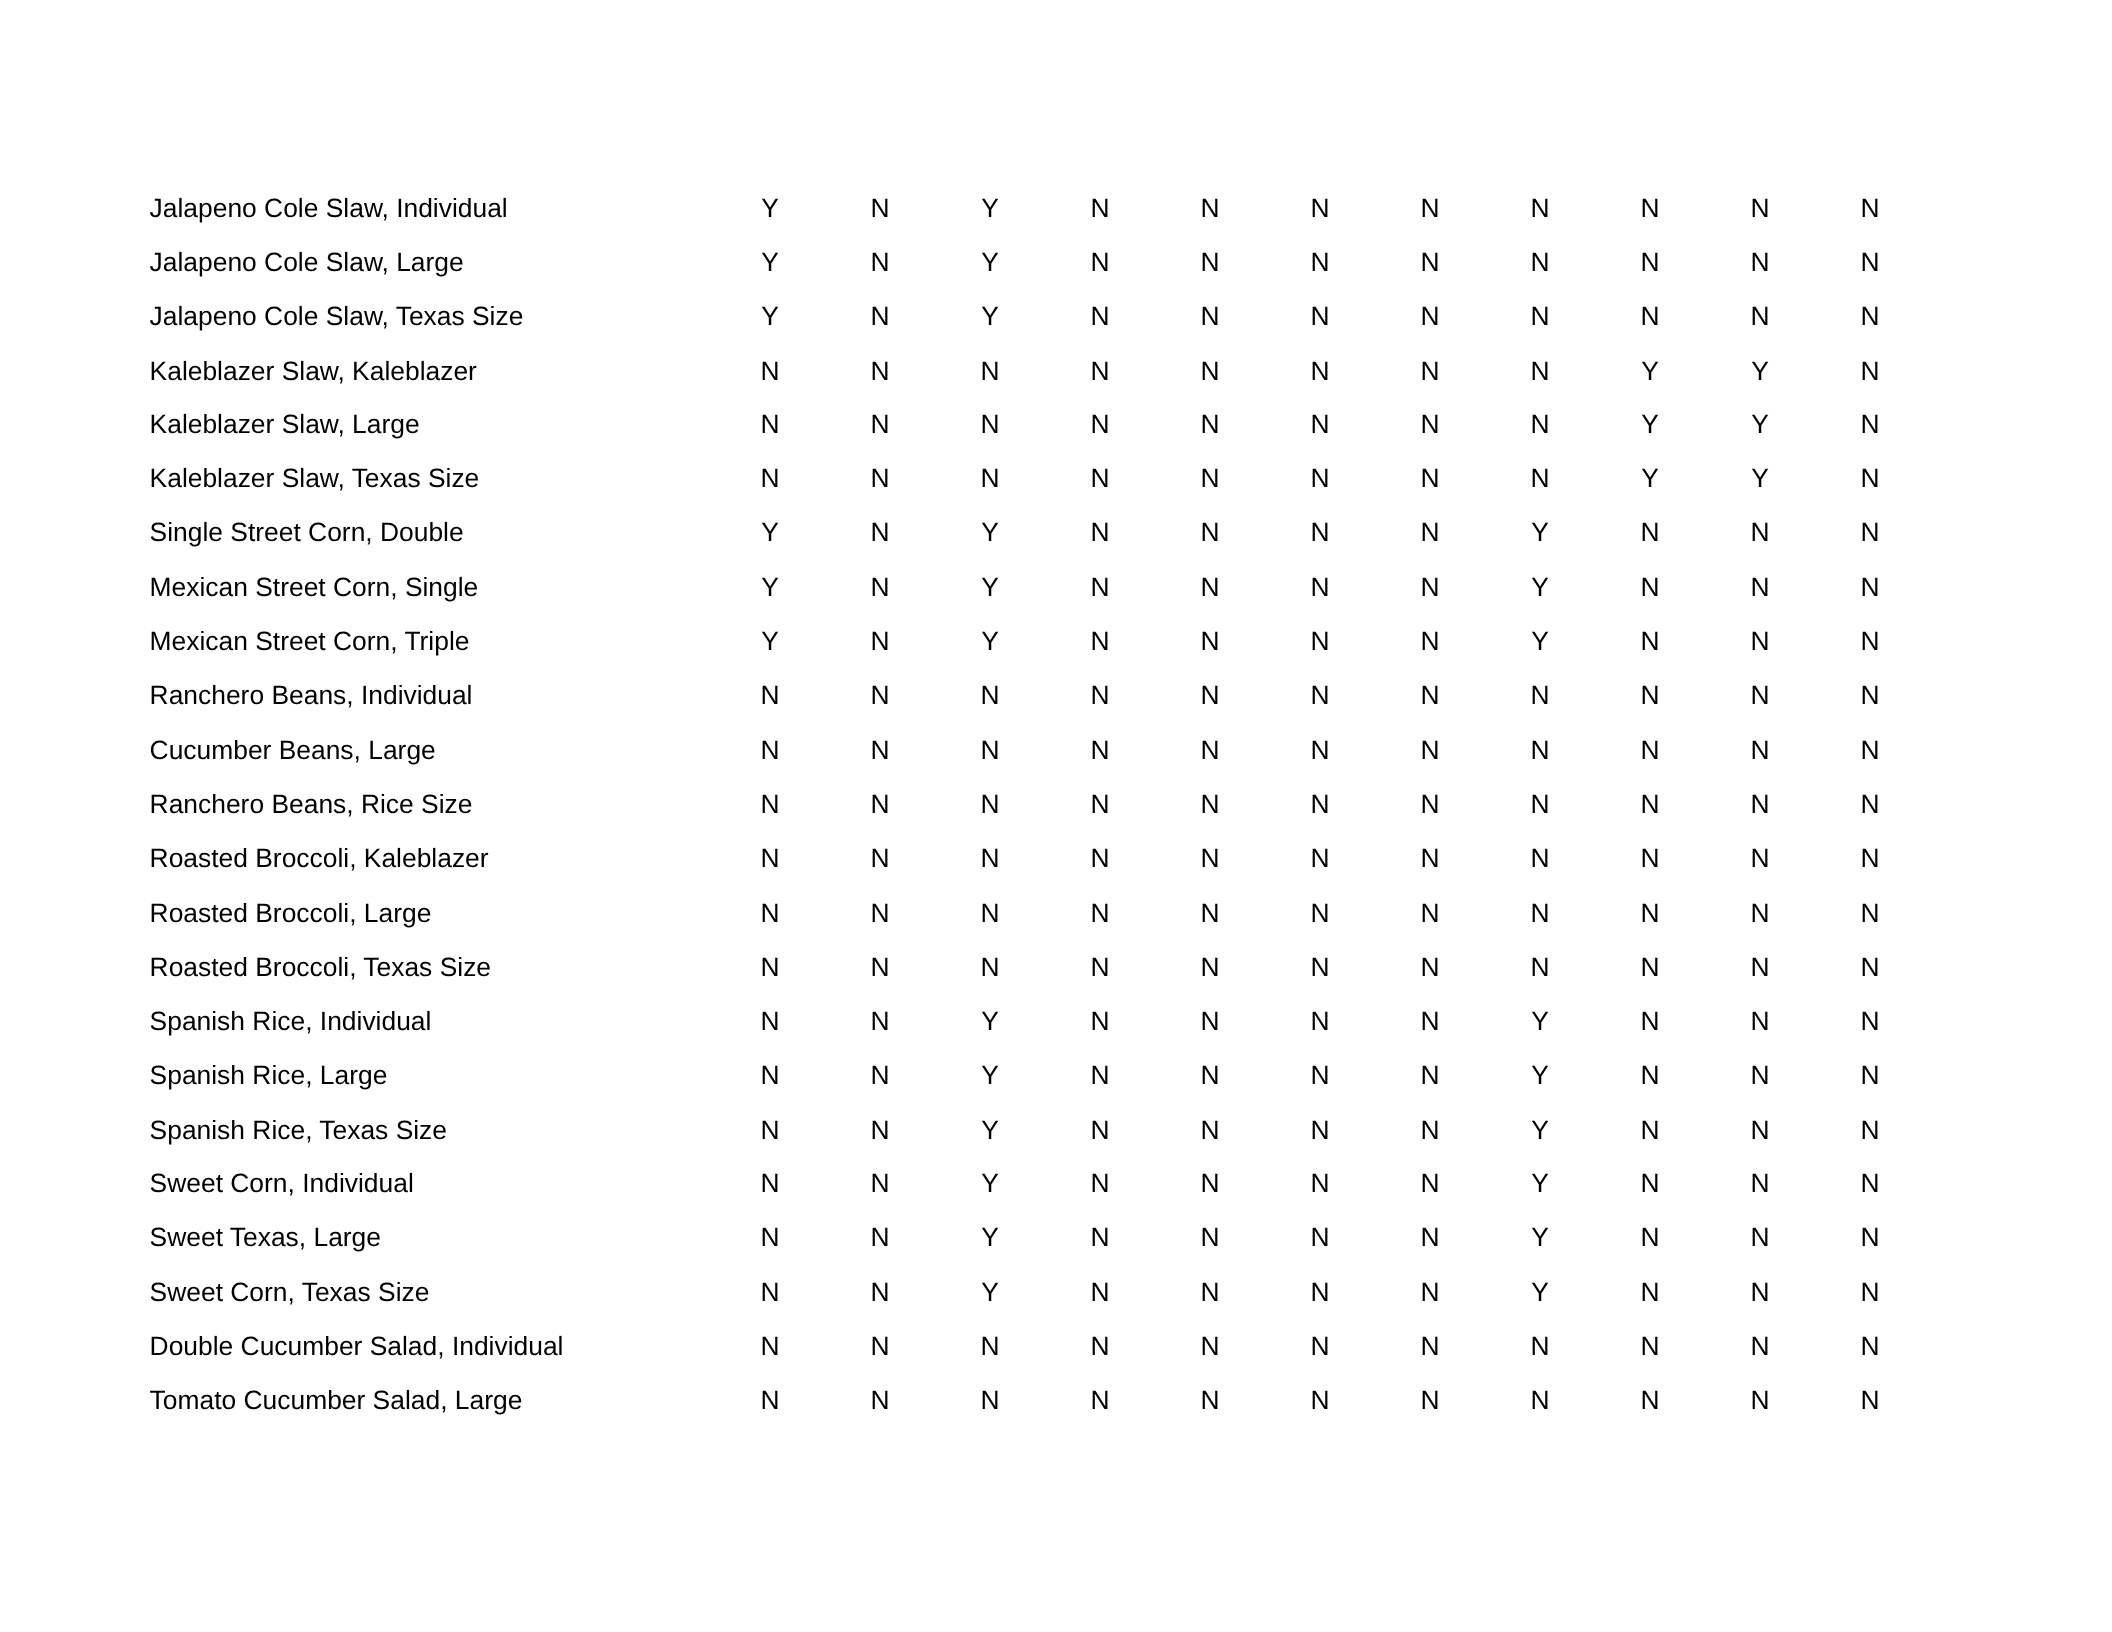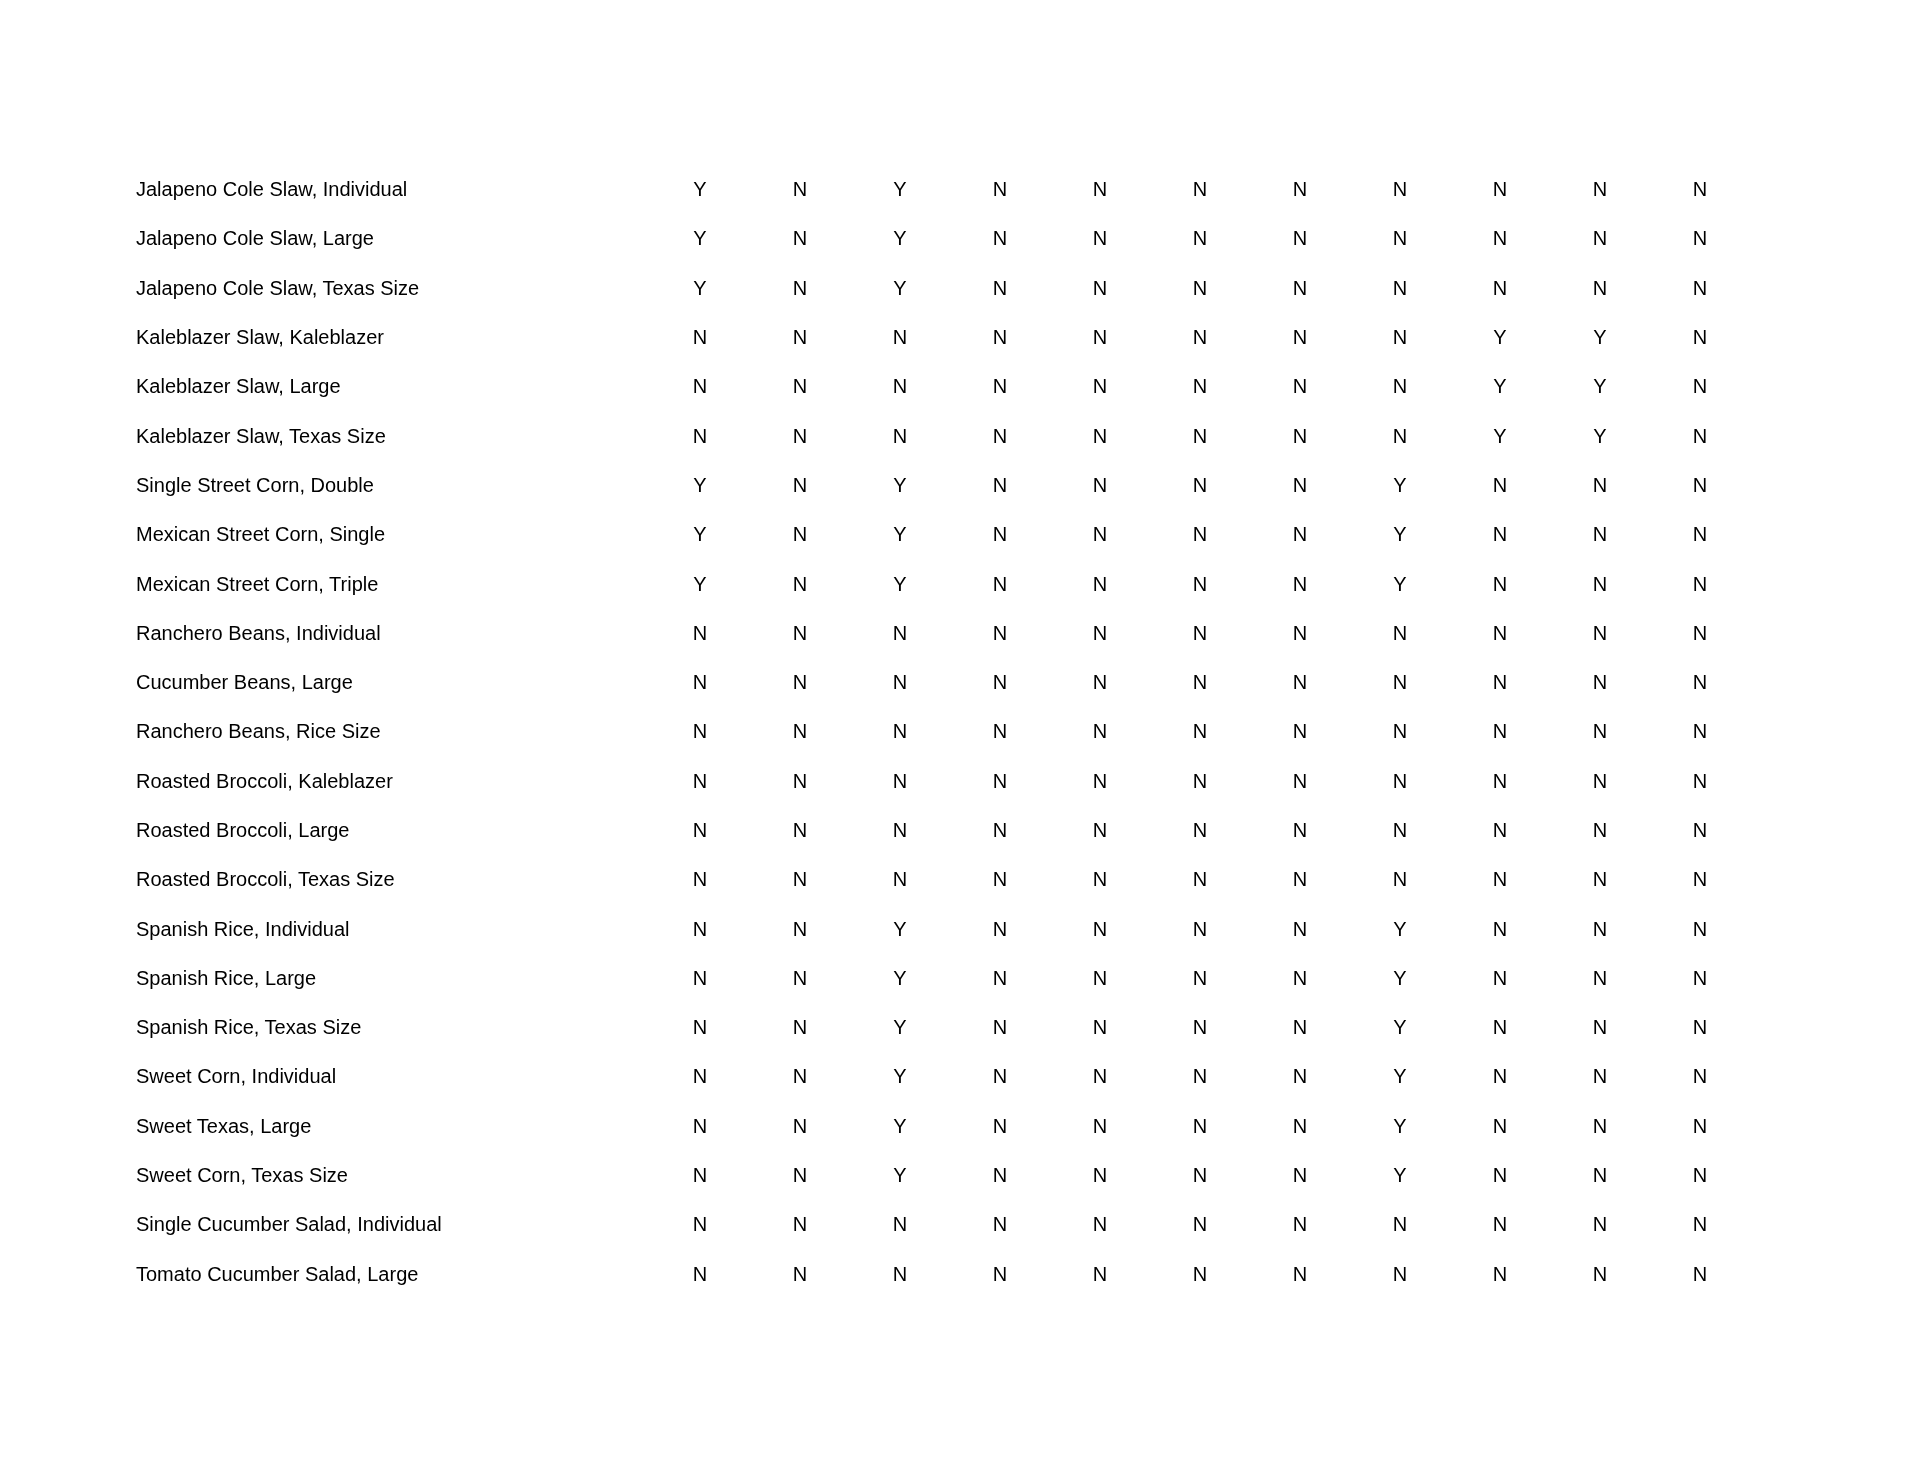--- a/index.html
+++ b/index.html
@@ -7,21 +7,21 @@
     padding: 0;
     background: #ffffff;
   }
   .page {
     position: relative;
     width: 1920px;
     height: 1484px;
     background: #ffffff;
     overflow: hidden;
     font-family: "Liberation Sans", sans-serif;
-    font-size: 20px;
+    font-size: 24px;
     color: #000000;
   }
   .items-table {
     position: absolute;
     left: 0;
     top: 165px;
     width: 1920px;
   }
   .row {
     display: flex;
@@ -379,21 +379,21 @@
           <div class="cell">N</div>
           <div class="cell">N</div>
           <div class="cell">N</div>
           <div class="cell">Y</div>
           <div class="cell">N</div>
           <div class="cell">N</div>
           <div class="cell">N</div>
         </div>
       </div>
       <div class="row">
-        <div class="item-label">Single Cucumber Salad, Individual</div>
+        <div class="item-label">Double Cucumber Salad, Individual</div>
         <div class="cells">
           <div class="cell">N</div>
           <div class="cell">N</div>
           <div class="cell">N</div>
           <div class="cell">N</div>
           <div class="cell">N</div>
           <div class="cell">N</div>
           <div class="cell">N</div>
           <div class="cell">N</div>
           <div class="cell">N</div>

